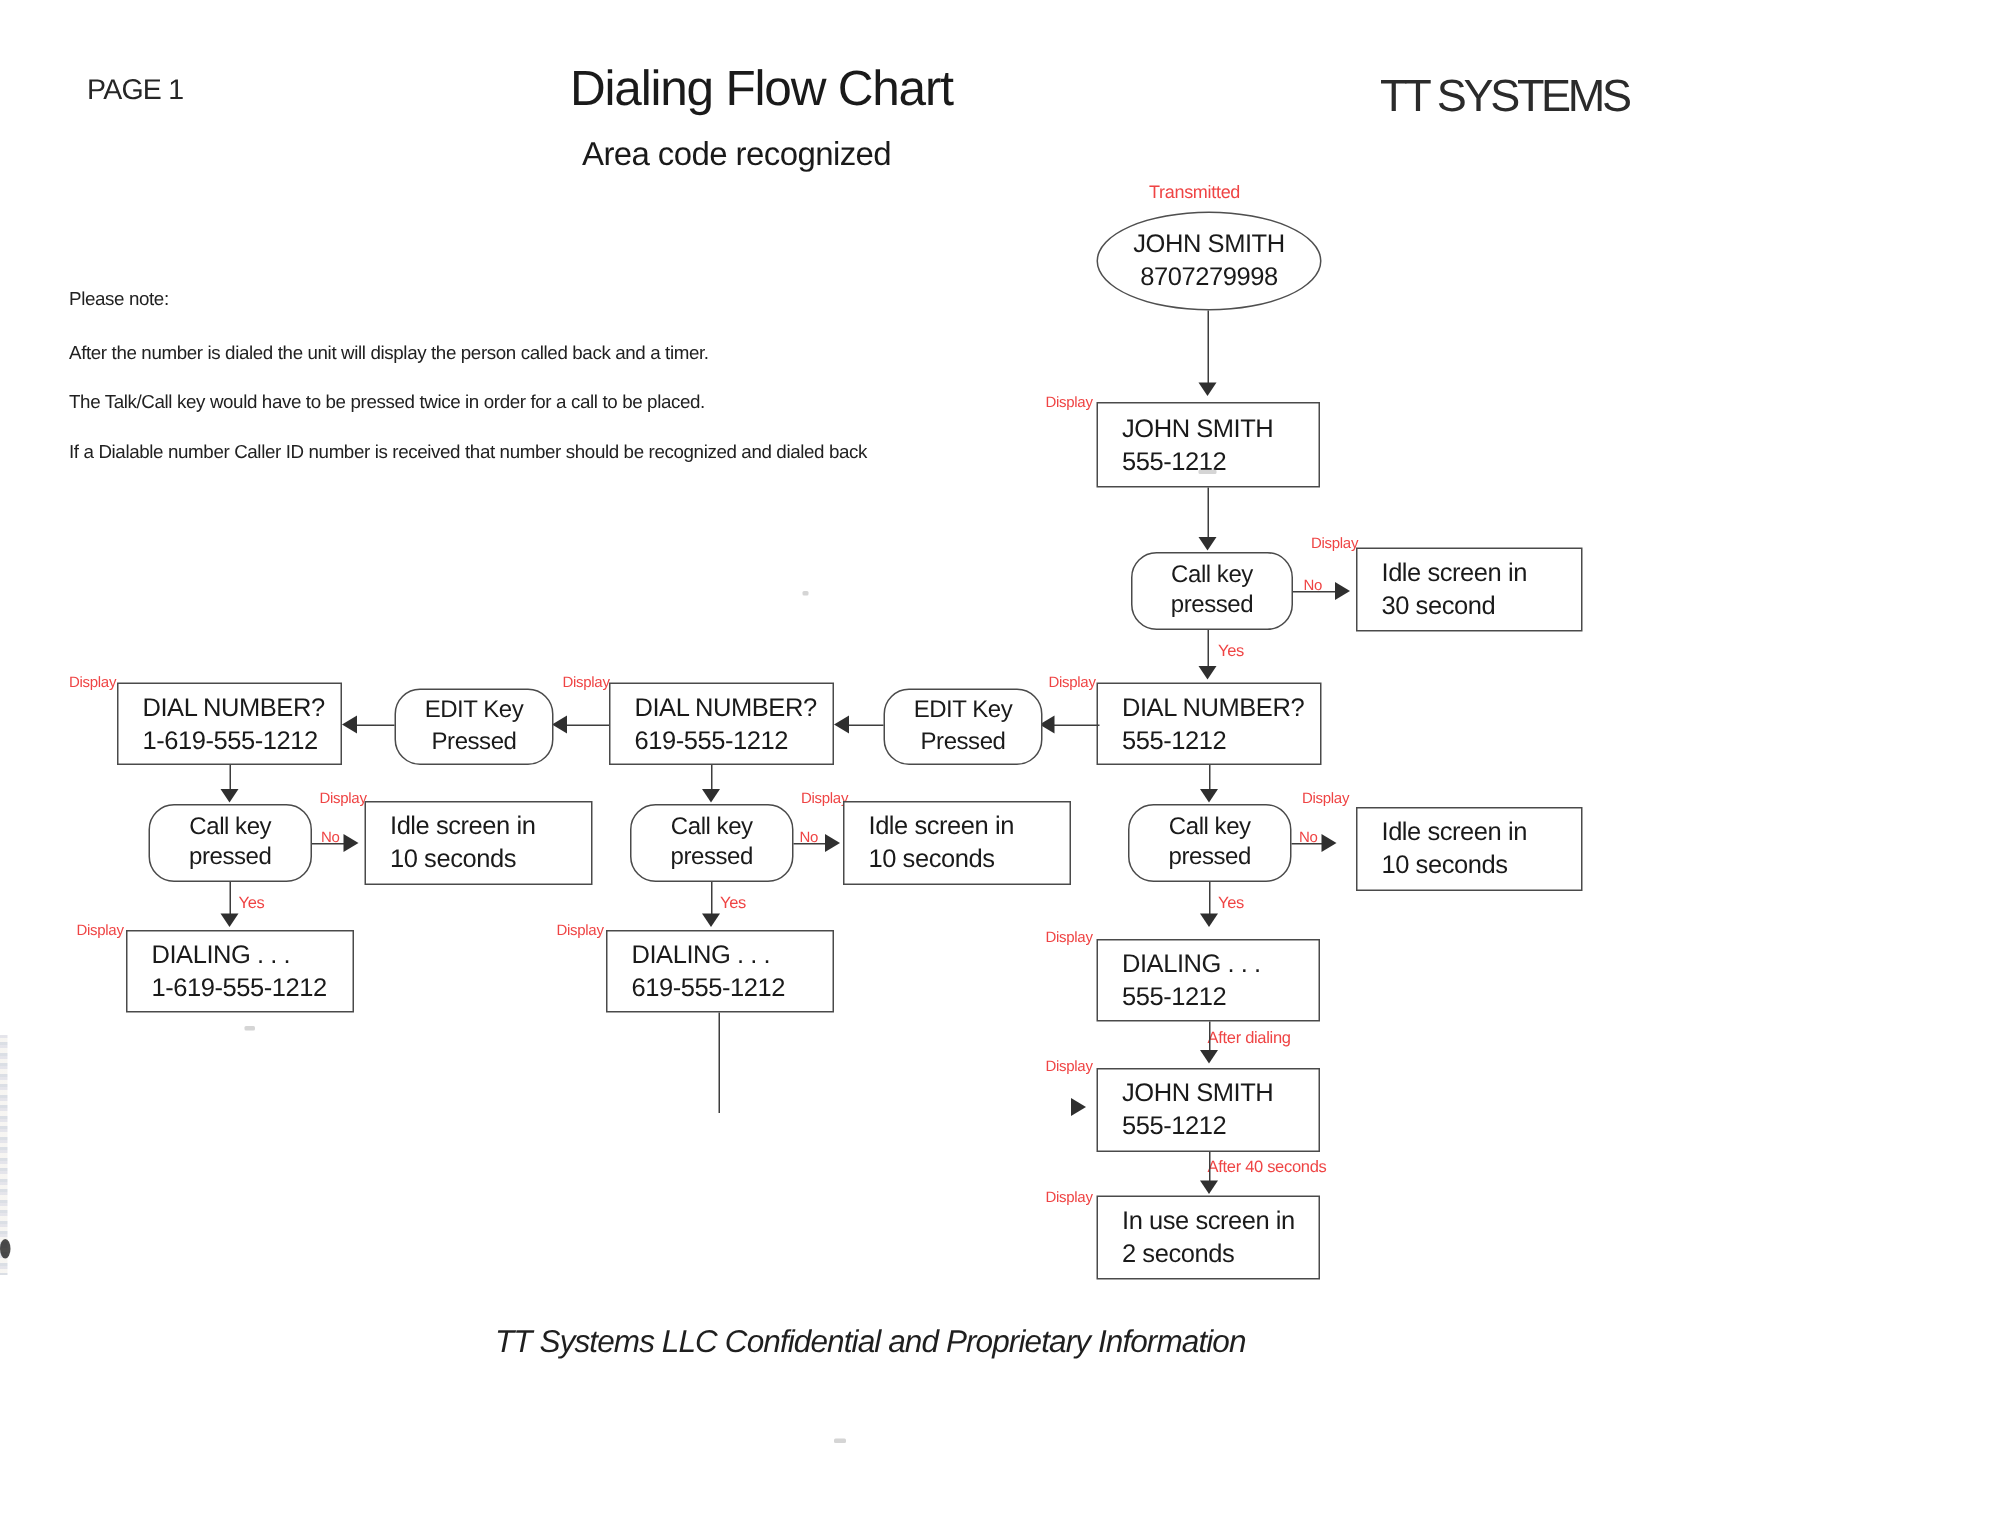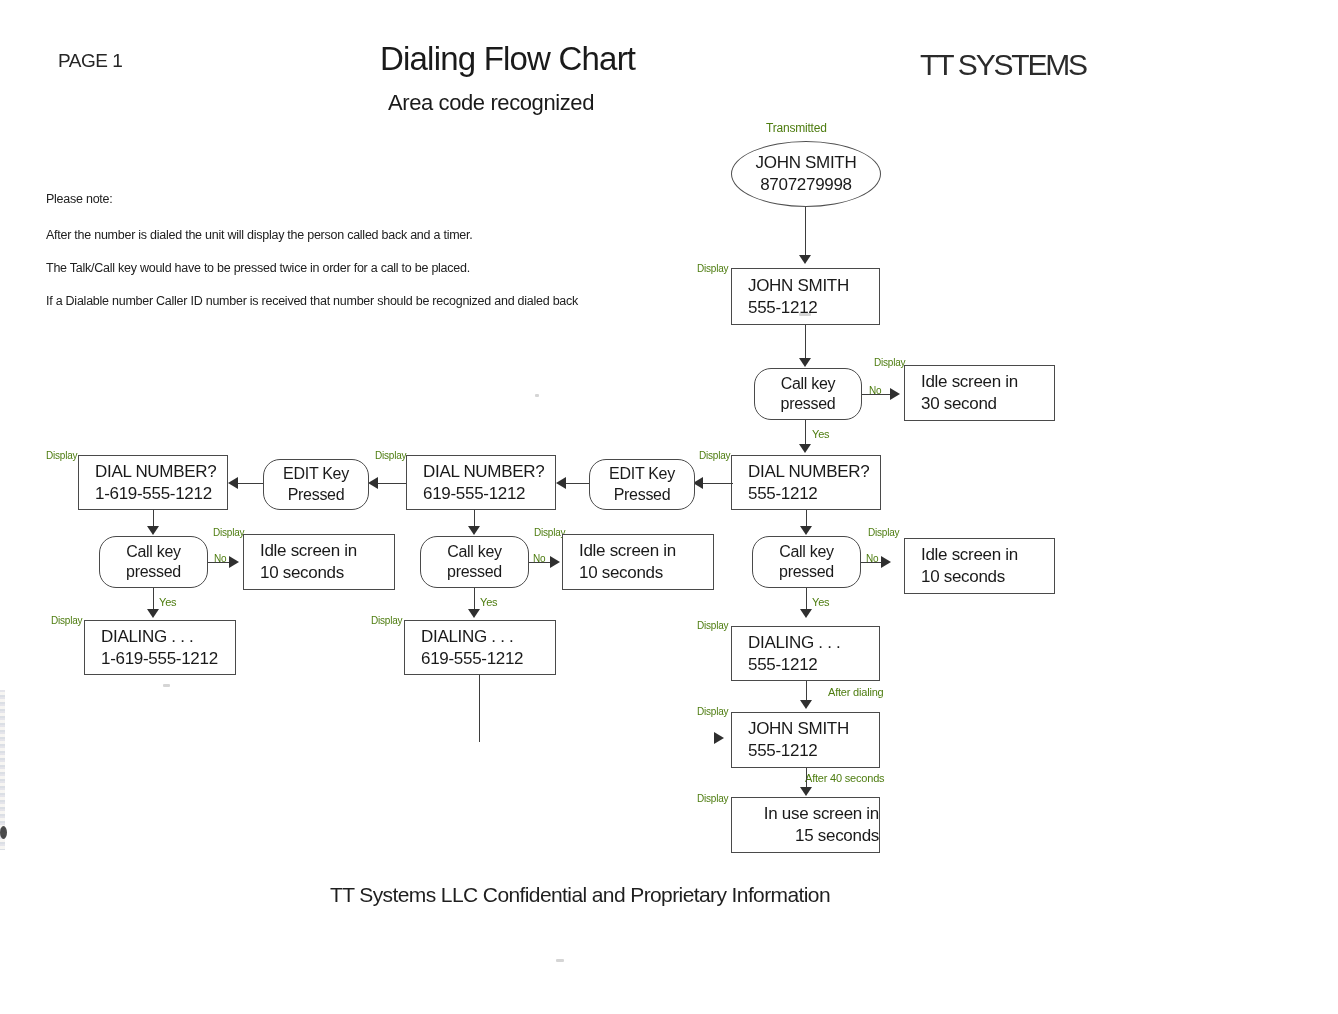--- a/index.html
+++ b/index.html
@@ -17,21 +17,21 @@
   #doc-title{left:380px;top:40px;font-size:33px;letter-spacing:-0.8px;color:#1a1a1a;}
   #doc-subtitle{left:388px;top:90px;font-size:22px;letter-spacing:-0.4px;color:#1a1a1a;}
   #brand{left:920px;top:48px;font-size:30px;letter-spacing:-2.2px;color:#2b2b2b;white-space:nowrap;}
 
   
   #notes{left:46px;top:192px;width:760px;}
   #notes .note{font-size:12.5px;letter-spacing:-0.25px;color:#212121;margin-bottom:19px;white-space:nowrap;}
   #notes .note:first-child{margin-bottom:22px;}
 
   
-  #footer{left:330px;top:883px;font-size:21px;letter-spacing:-0.6px;color:#1f1f1f;}
+  #footer{left:330px;top:883px;font-size:21px;font-style:italic;letter-spacing:-0.6px;color:#1f1f1f;}
 
   
   .node{
     position:absolute;box-sizing:border-box;
     border:1.3px solid #4a4a4a;background:#fff;
     display:flex;flex-direction:column;justify-content:center;
     padding-left:16px;
   }
   .node .l1,.node .l2{font-size:17px;line-height:1.28;letter-spacing:-0.3px;color:#1a1a1a;white-space:nowrap;}
 
@@ -39,21 +39,21 @@
   .node.round{border-radius:17px;align-items:center;padding-left:0;}
   .node.round .l1,.node.round .l2{font-size:16px;text-align:center;}
 
   .node.oval{
     border-radius:50%;align-items:center;padding-left:0;
     border:1.2px solid #4f4f4f;
   }
   .node.oval .l1,.node.oval .l2{font-size:17px;text-align:center;}
 
   
-  .edge-label{position:absolute;font-size:10px;letter-spacing:-0.2px;color:#4d7c0f;white-space:nowrap;}
+  .edge-label{position:absolute;font-size:10px;letter-spacing:-0.2px;color:#ef4444;white-space:nowrap;}
   .edge-label.med{font-size:11px;}
   .edge-label.big{font-size:12px;}
 
   
   .line-v{position:absolute;width:1.2px;background:#3d3d3d;}
   .line-h{position:absolute;height:1.2px;background:#3d3d3d;}
 
   .arrow-d{position:absolute;width:0;height:0;
     border-left:6px solid transparent;border-right:6px solid transparent;
     border-top:9px solid #2f2f2f;}
@@ -240,39 +240,39 @@
 <div class="edge-label med" style="left:812px;top:596px;">Yes</div>
 <div class="line-v" style="left:806px;top:588px;height:23px;"></div>
 <div class="arrow-d" style="left:800px;top:609px;"></div>
 
 <div class="edge-label" style="left:697px;top:620px;">Display</div>
 <div class="node rect" style="left:731px;top:626px;width:149px;height:55px;">
   <div class="l1">DIALING . . .</div>
   <div class="l2">555-1212</div>
 </div>
 
-<div class="edge-label med" style="left:828px;top:686px;">After dialing</div>
+<div class="edge-label med" style="left:805px;top:686px;">After dialing</div>
 <div class="line-v" style="left:806px;top:681px;height:21px;"></div>
 <div class="arrow-d" style="left:800px;top:700px;"></div>
 
 <div class="edge-label" style="left:697px;top:706px;">Display</div>
 <div class="arrow-r" style="left:714px;top:732px;"></div>
 <div class="node rect" style="left:731px;top:712px;width:149px;height:56px;">
   <div class="l1">JOHN SMITH</div>
   <div class="l2">555-1212</div>
 </div>
 
 <div class="edge-label med" style="left:805px;top:772px;">After 40 seconds</div>
 <div class="line-v" style="left:806px;top:768px;height:21px;"></div>
 <div class="arrow-d" style="left:800px;top:787px;"></div>
 
 <div class="edge-label" style="left:697px;top:793px;">Display</div>
-<div class="node rect" style="left:731px;top:797px;width:149px;height:56px;align-items:flex-end;">
+<div class="node rect" style="left:731px;top:797px;width:149px;height:56px;">
   <div class="l1">In use screen in</div>
-  <div class="l2">15 seconds</div>
+  <div class="l2">2 seconds</div>
 </div>
 
 <div class="abs" id="footer">TT Systems LLC Confidential and Proprietary Information</div>
 
 <div class="abs" id="scan-strip"></div>
 <div class="abs" id="scan-dot"></div>
 <div class="speck" style="left:535px;top:394px;width:4px;height:3px;"></div>
 <div class="speck" style="left:163px;top:684px;width:7px;height:3px;"></div>
 <div class="speck" style="left:556px;top:959px;width:8px;height:3px;"></div>
 <div class="speck" style="left:799px;top:313px;width:12px;height:3px;"></div>

